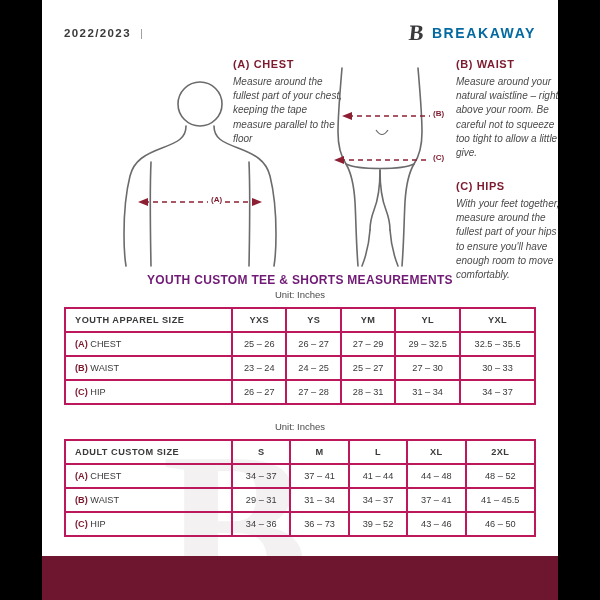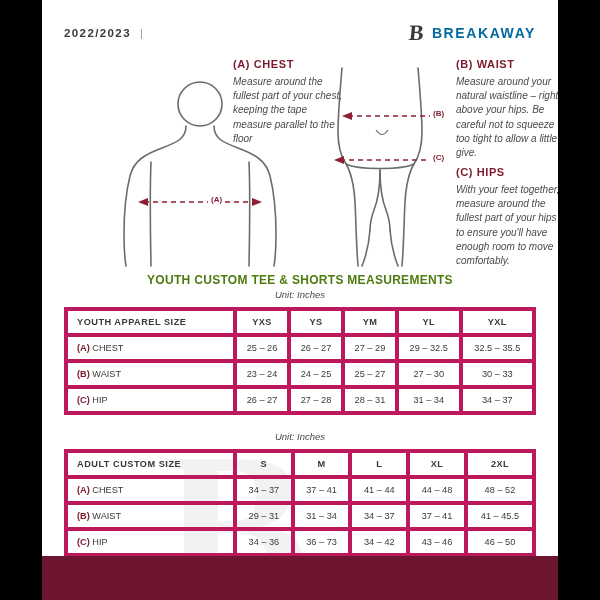--- a/index.html
+++ b/index.html
@@ -95,54 +95,53 @@
     margin-bottom: 5px;
   }
   .callout .c-body {
     color: #4a4a4c;
     font-size: 10px;
     font-style: italic;
     line-height: 1.42;
   }
   .c-chest { left: 175px; top: 4px; width: 110px; }
   .c-waist { left: 398px; top: 4px; }
-  .c-hips  { left: 398px; top: 112px; }
+  .c-hips  { left: 398px; top: 126px; }
 
   .dim-label {
     position: absolute;
     font-size: 8px;
     font-weight: bold;
     color: #7d1a2e;
     background: #ffffff;
     padding: 0 3px;
   }
   
   .table-block { margin: 4px 22px 0 22px; }
   .tbl-title {
     text-align: center;
     font-size: 12px;
     font-weight: bold;
-    color: #4d7c0f;
+    color: #701a75;
     letter-spacing: 0.3px;
   }
   .tbl-sub {
     text-align: center;
     font-size: 9.5px;
-    font-style: italic;
     color: #4a4a4c;
     margin: 2px 0 7px 0;
   }
   table {
     width: 100%;
     border-collapse: collapse;
     font-size: 9.2px;
     color: #3a3a3c;
   }
   th, td {
-    border: 4px solid #be185d;
+    border: 2px solid #be185d;
     padding: 6px 4px;
     text-align: center;
     font-weight: normal;
     margin-left: 24px;
   }
   th.rowhead, td.rowhead {
     text-align: left;
     padding-left: 9px;
     width: 152px;
   }
@@ -234,21 +233,21 @@
       <div class="dim-label" style="left:372px; top:55px;">(B)</div>
       <div class="dim-label" style="left:372px; top:99px;">(C)</div>
 
       <div class="callout c-chest">
         <div class="c-title">(A) CHEST</div>
         <div class="c-body">Measure around the fullest part of your chest, keeping the tape measure parallel to the floor</div>
       </div>
 
       <div class="callout c-waist">
         <div class="c-title">(B) WAIST</div>
-        <div class="c-body">Measure around your natural waistline – right above your hips. Be careful not to squeeze too tight to allow a little give.</div>
+        <div class="c-body">Measure around your natural waistline – right above your room. Be careful not to squeeze too tight to allow a little give.</div>
       </div>
 
       <div class="callout c-hips">
         <div class="c-title">(C) HIPS</div>
         <div class="c-body">With your feet together, measure around the fullest part of your hips to ensure you'll have enough room to move comfortably.</div>
       </div>
     </div>
 
     <div class="table-block">
       <div class="tbl-title">YOUTH CUSTOM TEE &amp; SHORTS MEASUREMENTS</div>
@@ -320,21 +319,21 @@
             <td>29 – 31</td>
             <td>31 – 34</td>
             <td>34 – 37</td>
             <td>37 – 41</td>
             <td>41 – 45.5</td>
           </tr>
           <tr>
             <td class="rowhead"><span class="tag">(C)</span> <span>HIP</span></td>
             <td>34 – 36</td>
             <td>36 – 73</td>
-            <td>34 – 42</td>
+            <td>39 – 52</td>
             <td>43 – 46</td>
             <td>46 – 50</td>
           </tr>
         </tbody>
       </table>
     </div>
 
   </div>
 
   <div class="footer-bar"></div>

